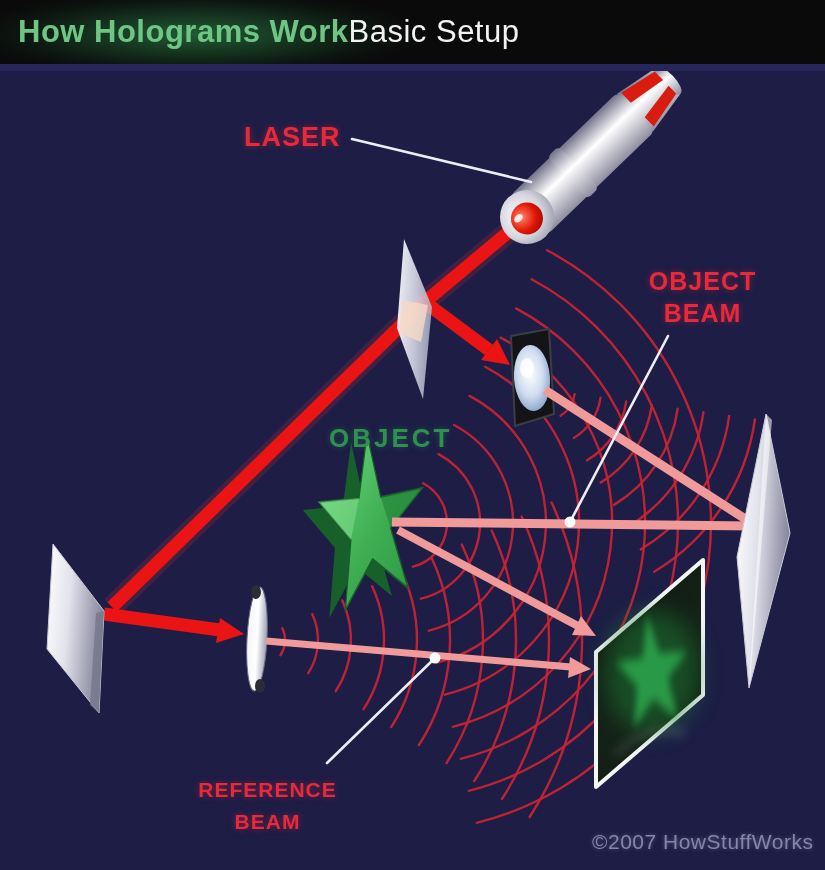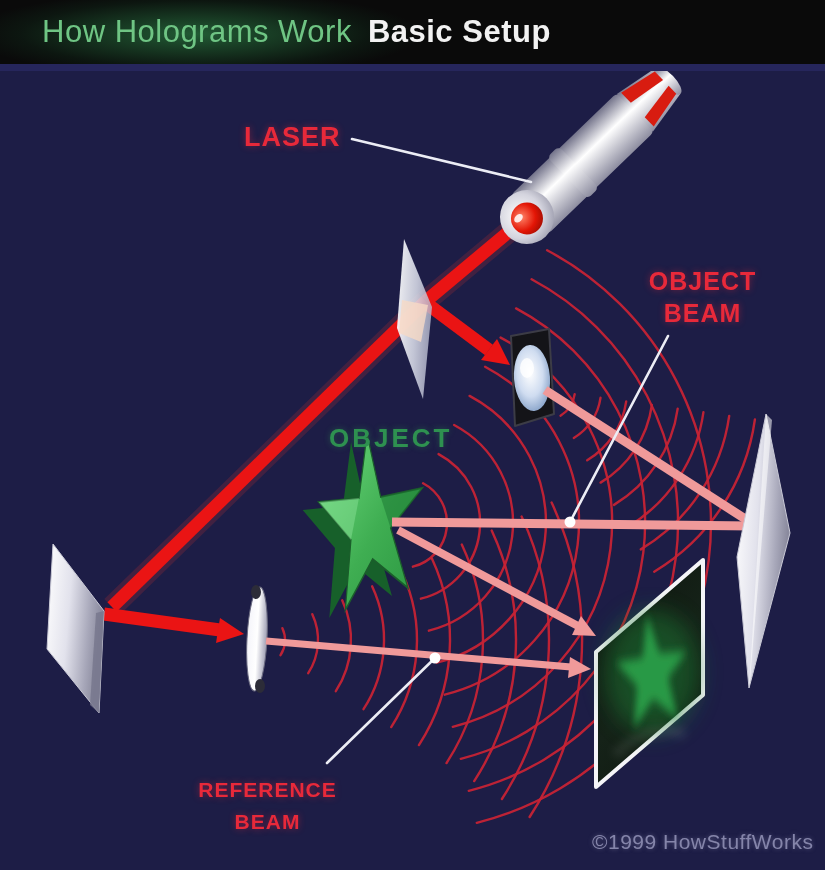--- a/index.html
+++ b/index.html
@@ -8,22 +8,22 @@
     --label-red:#e8293a; --label-green:#2e9150; --leader:#ecedf5; --copyright:#8585aa;
   }
   html,body{margin:0;padding:0;background:#000;}
   .stage{position:relative;width:825px;height:870px;background:var(--bg);overflow:hidden;
          font-family:"Liberation Sans",sans-serif;}
   header{position:absolute;left:0;top:0;width:825px;height:64px;background:var(--title-bar);
          border-bottom:7px solid #26265c; z-index:3;}
   header .glow{position:absolute;left:0;top:0;width:560px;height:64px;
          background:radial-gradient(ellipse 290px 55px at 195px 34px, rgba(48,140,78,.62), rgba(20,60,35,.25) 60%, transparent 78%);}
   h1{position:absolute;left:18px;top:14px;margin:0;font-size:31px;line-height:36px;white-space:nowrap;}
-  .t-green{color:var(--title-green);font-weight:normal;letter-spacing:.5px;margin-left:24px;}
-  .t-white{color:var(--title-white);font-weight:bold;margin-left:16px;letter-spacing:.5px;}
+  .t-green{color:var(--title-green);font-weight:bold;letter-spacing:.5px;}
+  .t-white{color:var(--title-white);font-weight:normal;margin-left:0;letter-spacing:.5px;}
   svg{position:absolute;left:0;top:0;z-index:1;}
   .label{position:absolute;z-index:4;font-weight:bold;white-space:nowrap;}
   .red{color:var(--label-red);text-shadow:0 0 7px rgba(232,41,58,.45);text-align:right;}
   .green-lbl{color:var(--label-green);text-shadow:0 0 6px rgba(46,145,80,.45);}
   .center{text-align:center;white-space:normal;}
   #laser-label{left:244px;top:122px;font-size:27px;letter-spacing:1px;}
   #object-beam-label{left:625px;top:265px;width:155px;font-size:25px;line-height:32px;letter-spacing:1px;}
   #object-label{left:329px;top:423px;font-size:26px;letter-spacing:3px;}
   #reference-beam-label{left:155px;top:774px;width:225px;font-size:21px;line-height:32px;letter-spacing:1px;}
   #copyright{position:absolute;left:592px;top:830px;z-index:4;font-size:21px;color:var(--copyright);
@@ -227,14 +227,14 @@
   <div class="label red" id="laser-label">LASER</div>
   <div class="label red center" id="object-beam-label">
     <div>OBJECT</div>
     <div>BEAM</div>
   </div>
   <div class="label green-lbl" id="object-label">OBJECT</div>
   <div class="label red center" id="reference-beam-label">
     <div>REFERENCE</div>
     <div>BEAM</div>
   </div>
-  <div id="copyright">©1999 HowStuffWorks</div>
+  <div id="copyright">©2007 HowStuffWorks</div>
 </div>
 
 </body></html>

